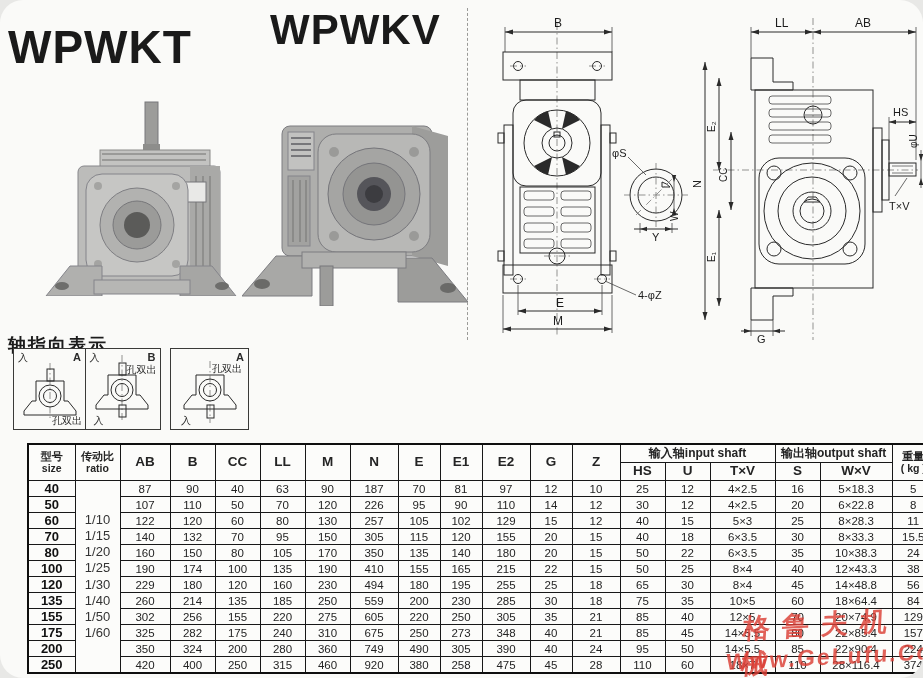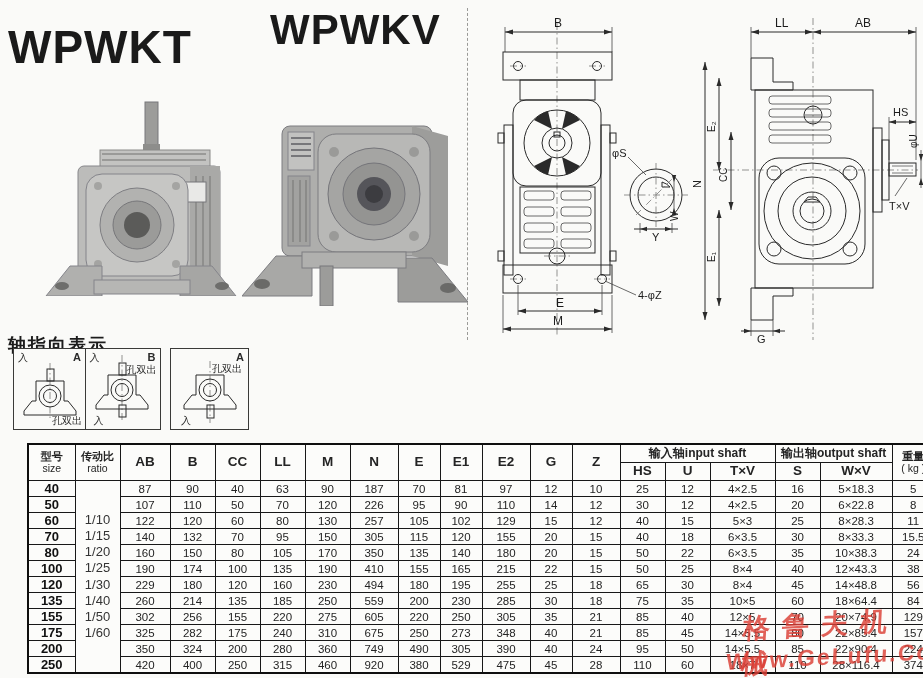--- a/index.html
+++ b/index.html
@@ -1,37 +1,37 @@
 <!DOCTYPE html>
 <html><head>
 <meta charset="utf-8">
 <style>
   html,body{margin:0;padding:0;background:#e8e8e6;}
   #page{position:relative;width:923px;height:678px;background:#fafaf8;overflow:hidden;
-        font-family:"Liberation Sans",sans-serif;color:#1c1c1c;}
+        font-family:"Liberation Sans",sans-serif;color:#1c1c1c;border-radius:23px;}
   .abs{position:absolute;}
   .title{font-weight:bold;letter-spacing:1px;color:#1a1a1a;}
   #title-wpwkt{left:8px;top:20px;font-size:46px;}
   #title-wpwkv{left:270px;top:6px;font-size:42px;}
   #heading-zh{left:8px;top:286px;font-size:18px;font-weight:600;letter-spacing:2px;margin-top:47px;}
   #heading-en{left:8px;top:309px;font-size:19px;letter-spacing:0.5px;}
   .fold{border-left:1px dashed #9a9a98;width:0;}
   
   .sd-box{position:absolute;top:348px;height:82px;border:1.5px solid #3a3a38;box-sizing:border-box;background:#fafaf8;}
   .sd-box .lbl{position:absolute;font-size:10px;color:#2a2a2a;white-space:nowrap;}
   .sd-box .variant{font-size:11px;font-weight:bold;}
   
   #table-wrap{left:8px;top:443px;padding-left:19px;}
   table{border-collapse:collapse;table-layout:fixed;width:907px;background:#fcfcfa;}
   th,td{border:1px solid #181818;text-align:center;vertical-align:middle;padding:0;
         font-family:"Liberation Sans",sans-serif;color:#242424;overflow:hidden;white-space:nowrap;}
   table{border:2px solid #0e0e0e;}
   thead th{font-weight:bold;height:17px;font-size:13.5px;line-height:1.05;}
   thead .zh{font-size:11px;font-weight:bold;}
-  thead .sub{font-size:10.5px;font-weight:normal;}
+  thead .sub{font-size:10.5px;font-weight:bold;}
   thead .grp{font-size:12px;font-weight:600;}
   tbody td{height:15px;font-size:11.5px;}
   tbody td.size-cell{font-weight:bold;font-size:13px;color:#111;}
   td.ratio-cell{vertical-align:middle;font-size:13px;line-height:16.1px;color:#333;}
   
   .wm{color:rgba(219,62,52,0.82);font-weight:bold;z-index:5;transform:rotate(-3deg) skewX(-6deg);}
   #wm1{left:742px;top:606px;font-size:27px;letter-spacing:12px;}
   #wm2{left:726px;top:643px;font-size:23px;letter-spacing:2px;}
   svg{display:block;}
   svg text{font-family:"Liberation Sans",sans-serif;fill:#1c1c1c;}
@@ -599,21 +599,21 @@
           </tr>
           <tr>
             <td class="size-cell">250</td>
             <td>420</td>
             <td>400</td>
             <td>250</td>
             <td>315</td>
             <td>460</td>
             <td>920</td>
             <td>380</td>
-            <td>529</td>
+            <td>258</td>
             <td>475</td>
             <td>45</td>
             <td>28</td>
             <td>110</td>
             <td>60</td>
             <td>18×7</td>
             <td>110</td>
             <td>28×116.4</td>
             <td>374</td>
           </tr>

